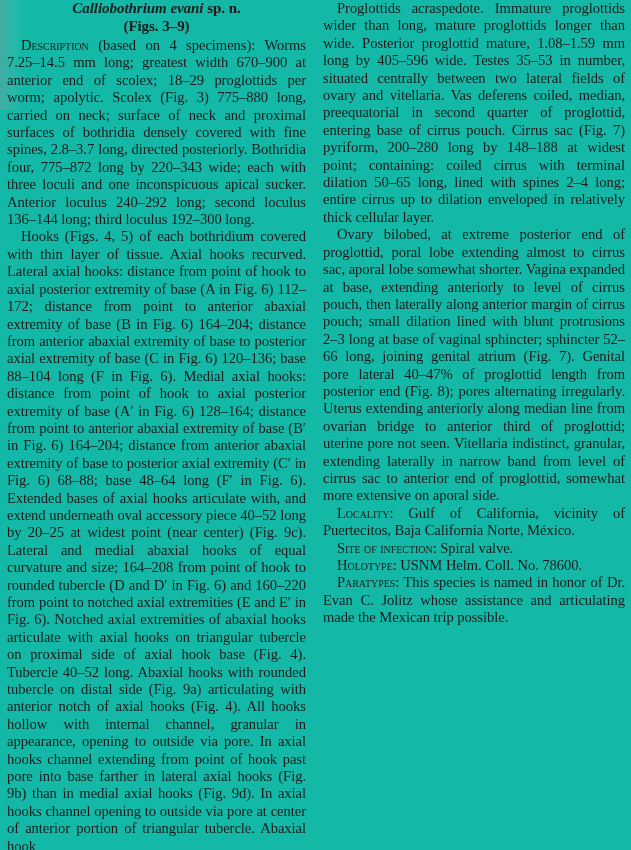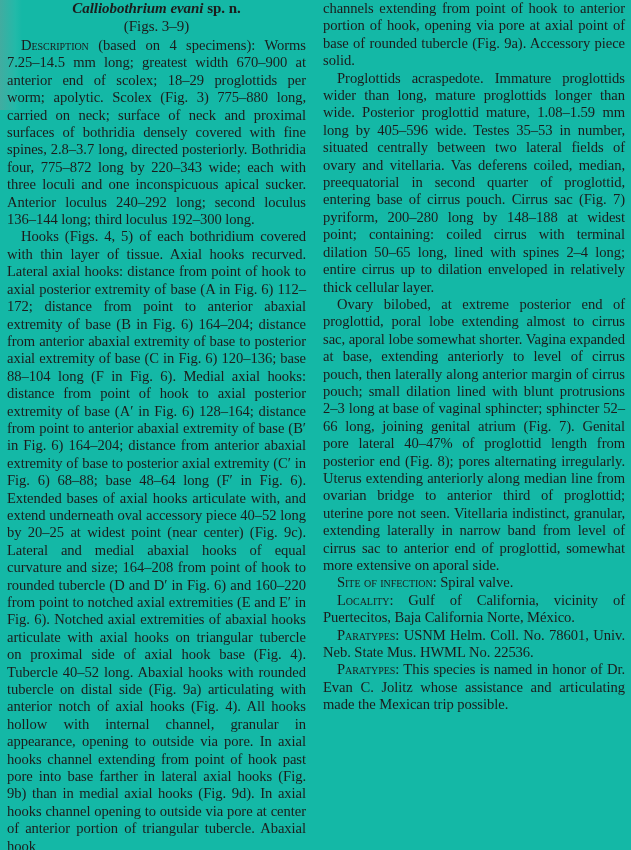--- a/index.html
+++ b/index.html
@@ -43,21 +43,21 @@
     .title {
       text-align: center;
       font-weight: bold;
       font-size: 15px;
       line-height: 17.5px;
       margin: 0;
     }
     .title-species { font-style: italic; }
     .figs {
       text-align: center;
-      font-weight: normal;
+      font-weight: bold;
       font-size: 15px;
       line-height: 17.5px;
       margin: 0 0 2px 0;
     }
     p {
       margin: 0;
       text-indent: 14px;
     }
     p.cont { text-indent: 0; }
     .sc {
@@ -75,29 +75,28 @@
       <span class="title-species">Calliobothrium evani</span><span> sp. n.</span>
     </div>
     <div class="figs">(Figs. 3–9)</div>
 
     <p><span class="sc">Description</span><span> (based on 4 specimens): Worms 7.25–14.5 mm long; greatest width 670–900 at anterior end of scolex; 18–29 proglottids per worm; apolytic. Scolex (Fig. 3) 775–880 long, carried on neck; surface of neck and proximal surfaces of bothridia densely covered with fine spines, 2.8–3.7 long, directed posteriorly. Bothridia four, 775–872 long by 220–343 wide; each with three loculi and one inconspicuous apical sucker. Anterior loculus 240–292 long; second loculus 136–144 long; third loculus 192–300 long.</span></p>
 
     <p>Hooks (Figs. 4, 5) of each bothridium covered with thin layer of tissue. Axial hooks recurved. Lateral axial hooks: distance from point of hook to axial posterior extremity of base (A in Fig. 6) 112–172; distance from point to anterior abaxial extremity of base (B in Fig. 6) 164–204; distance from anterior abaxial extremity of base to posterior axial extremity of base (C in Fig. 6) 120–136; base 88–104 long (F in Fig. 6). Medial axial hooks: distance from point of hook to axial posterior extremity of base (A′ in Fig. 6) 128–164; distance from point to anterior abaxial extremity of base (B′ in Fig. 6) 164–204; distance from anterior abaxial extremity of base to posterior axial extremity (C′ in Fig. 6) 68–88; base 48–64 long (F′ in Fig. 6). Extended bases of axial hooks articulate with, and extend underneath oval accessory piece 40–52 long by 20–25 at widest point (near center) (Fig. 9c). Lateral and medial abaxial hooks of equal curvature and size; 164–208 from point of hook to rounded tubercle (D and D′ in Fig. 6) and 160–220 from point to notched axial extremities (E and E′ in Fig. 6). Notched axial extremities of abaxial hooks articulate with axial hooks on triangular tubercle on proximal side of axial hook base (Fig. 4). Tubercle 40–52 long. Abaxial hooks with rounded tubercle on distal side (Fig. 9a) articulating with anterior notch of axial hooks (Fig. 4). All hooks hollow with internal channel, granular in appearance, opening to outside via pore. In axial hooks channel extending from point of hook past pore into base farther in lateral axial hooks (Fig. 9b) than in medial axial hooks (Fig. 9d). In axial hooks channel opening to outside via pore at center of anterior portion of triangular tubercle. Abaxial hook</p>
   </div>
 
   <div class="col col-right">
-    <p class="cont">channels extending from point of hook to anterior portion of hook, opening via pore at axial point of base of rounded tubercle (Fig. 9a). Accessory piece solid.</p>
 
     <p>Proglottids acraspedote. Immature proglottids wider than long, mature proglottids longer than wide. Posterior proglottid mature, 1.08–1.59 mm long by 405–596 wide. Testes 35–53 in number, situated centrally between two lateral fields of ovary and vitellaria. Vas deferens coiled, median, preequatorial in second quarter of proglottid, entering base of cirrus pouch. Cirrus sac (Fig. 7) pyriform, 200–280 long by 148–188 at widest point; containing: coiled cirrus with terminal dilation 50–65 long, lined with spines 2–4 long; entire cirrus up to dilation enveloped in relatively thick cellular layer.</p>
 
     <p>Ovary bilobed, at extreme posterior end of proglottid, poral lobe extending almost to cirrus sac, aporal lobe somewhat shorter. Vagina expanded at base, extending anteriorly to level of cirrus pouch, then laterally along anterior margin of cirrus pouch; small dilation lined with blunt protrusions 2–3 long at base of vaginal sphincter; sphincter 52–66 long, joining genital atrium (Fig. 7). Genital pore lateral 40–47% of proglottid length from posterior end (Fig. 8); pores alternating irregularly. Uterus extending anteriorly along median line from ovarian bridge to anterior third of proglottid; uterine pore not seen. Vitellaria indistinct, granular, extending laterally in narrow band from level of cirrus sac to anterior end of proglottid, somewhat more extensive on aporal side.</p>
 
 
+    <p><span class="sc">Locality</span><span>: Gulf of California, vicinity of Puertecitos, Baja California Norte, México.</span></p>
+
     <p><span class="sc">Site of infection</span><span>: Spiral valve.</span></p>
 
-    <p><span class="sc">Locality</span><span>: Gulf of California, vicinity of Puertecitos, Baja California Norte, México.</span></p>
+    <p><span class="sc">Holotype</span><span>: USNM Helm. Coll. No. 78600.</span></p>
 
-
-    <p><span class="sc">Paratypes</span><span>: USNM Helm. Coll. No. 78601, Univ. Neb. State Mus. HWML No. 22536.</span></p>
 
     <p><span class="sc">Paratypes</span><span>: This species is named in honor of Dr. Evan C. Jolitz whose assistance and articulating made the Mexican trip possible.</span></p>
   </div>
 </div>
 
 </body></html>

